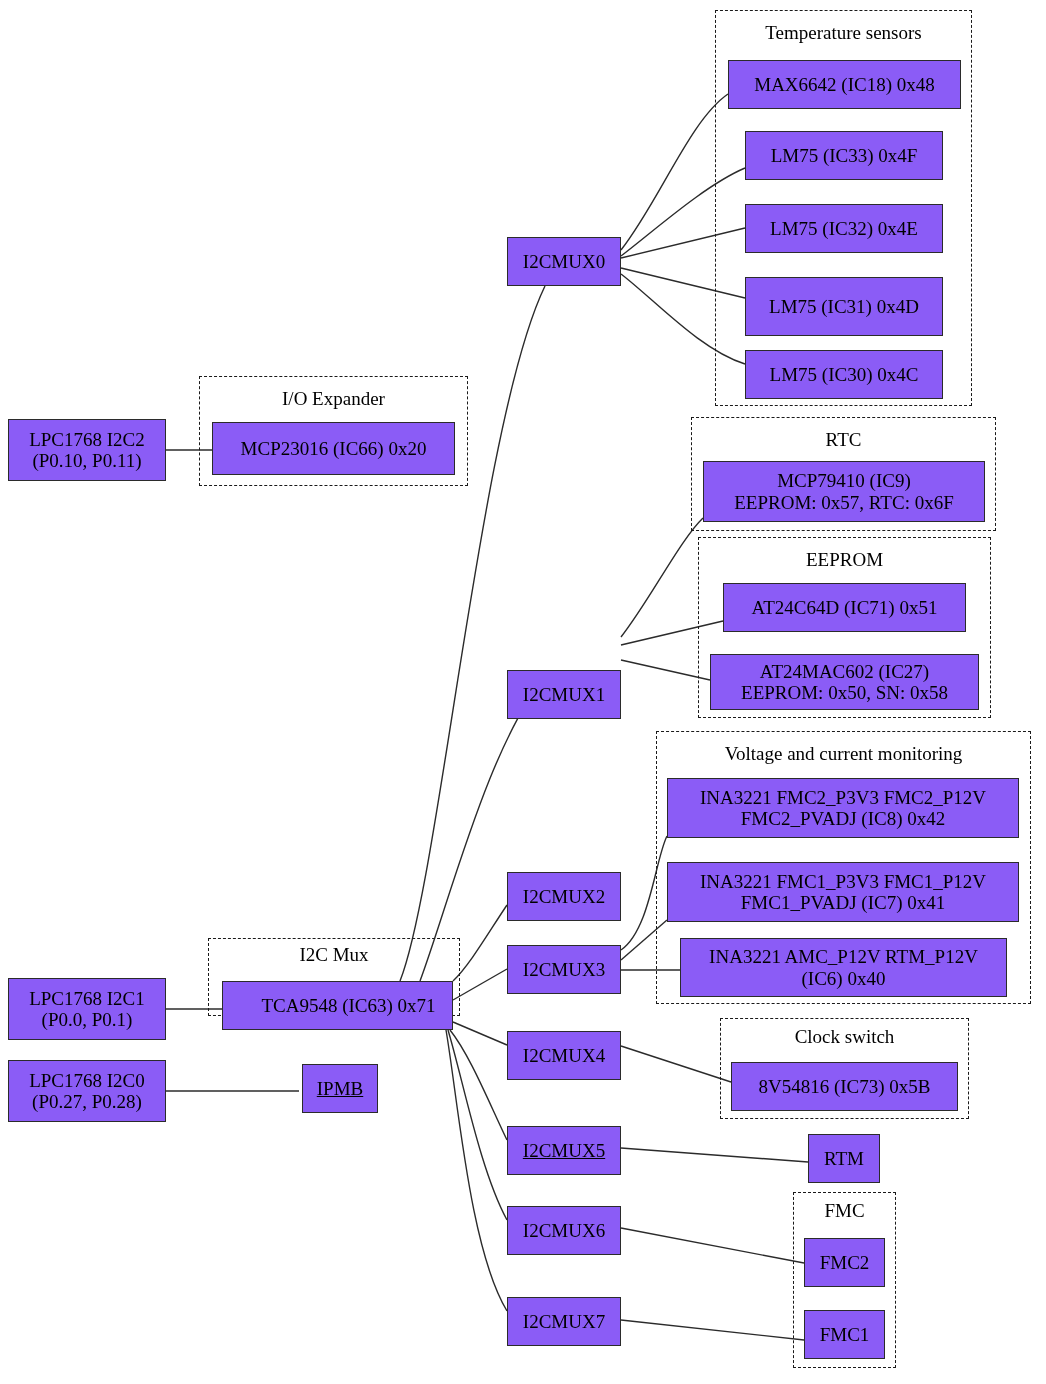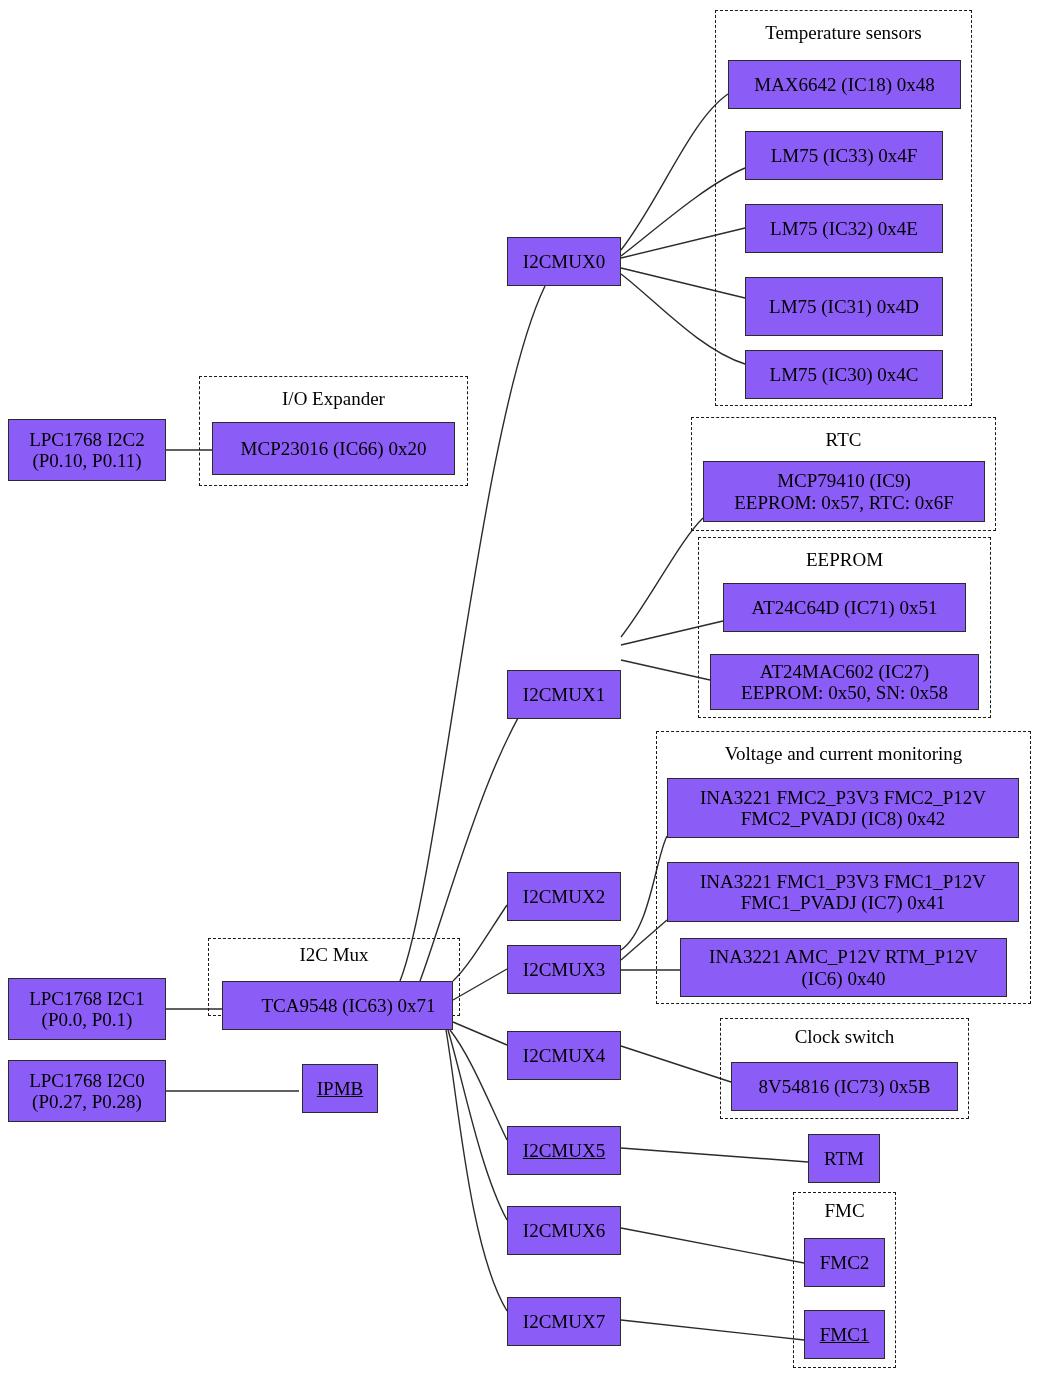--- a/index.html
+++ b/index.html
@@ -132,15 +132,15 @@
       <div class="node" style="left: 507px; top: 1297px; width: 114px; height: 49px;">I2CMUX7</div>
       <div class="node" style="left: 8px; top: 978px; width: 158px; height: 62px;">LPC1768 I2C1
 (P0.0, P0.1)</div>
       <div class="node" style="left: 222px; top: 981px; width: 231px; height: 49px; padding-left: 27px;">TCA9548 (IC63) 0x71</div>
       <div class="node" style="left: 8px; top: 1060px; width: 158px; height: 62px;">LPC1768 I2C0
 (P0.27, P0.28)</div>
       <div class="node" style="left: 302px; top: 1064px; width: 76px; height: 49px; text-decoration: underline;">IPMB</div>
       <div class="node" style="left: 731px; top: 1062px; width: 227px; height: 49px;">8V54816 (IC73) 0x5B</div>
       <div class="node" style="left: 808px; top: 1134px; width: 72px; height: 49px;">RTM</div>
       <div class="node" style="left: 804px; top: 1238px; width: 81px; height: 49px;">FMC2</div>
-      <div class="node" style="left: 804px; top: 1310px; width: 81px; height: 49px; text-decoration: underline;">FMC1</div>
+      <div class="node" style="left: 804px; top: 1310px; width: 81px; height: 49px;">FMC1</div>
     </div>
 </div>
 
 </body></html>

